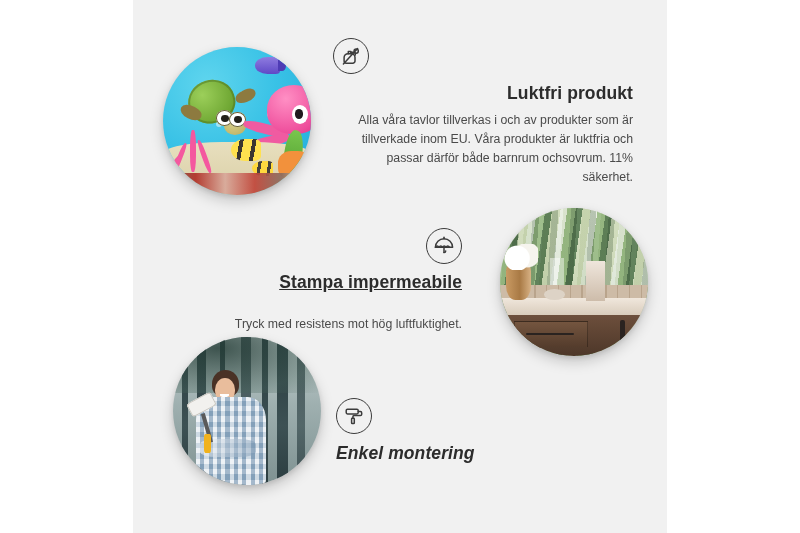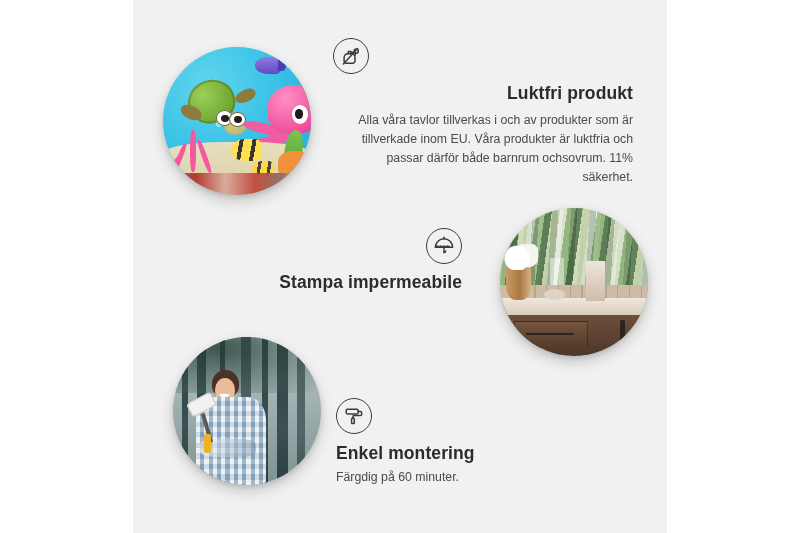--- a/index.html
+++ b/index.html
@@ -289,26 +289,26 @@
   }
 
   
   #feat-odour { left:333px; top:38px; width:300px; text-align:right; }
   #feat-odour .ficon { margin-bottom:9px; }
   #feat-odour .ftitle { margin-bottom:7px; }
 
   
   #feat-water { left:200px; top:228px; width:262px; text-align:right; }
   #feat-water .ficon { margin-left:auto; margin-bottom:8px; }
-  #feat-water .ftitle { margin-bottom:22px; }
+  #feat-water .ftitle { margin-bottom:22px;text-decoration:underline; }
 
   
   #feat-mount { left:336px; top:398px; width:260px; text-align:left; }
   #feat-mount .ficon { margin-bottom:9px; }
-  #feat-mount .ftitle { margin-bottom:4px; }
+  #feat-mount .ftitle { margin-bottom:4px;font-style:italic; }
 </style>
 </head>
 <body>
 
 <div id="stage">
 
   <div id="panel"></div>
 
   <div class="disc" id="disc-sea">
     <div class="art">
@@ -415,27 +415,27 @@
       <svg width="24" height="24" viewBox="0 0 24 24" fill="none" stroke="#3c3c3c" stroke-width="1.5" stroke-linecap="round" stroke-linejoin="round">
         <path d="M3.4 13.3a8.6 8.6 0 0 1 17.2 0z"></path>
         <path d="M3.4 13.3c1.1-1.8 2.6-1.8 3.6 0 1-1.8 2.5-1.8 3.5 0"></path>
         <path d="M10.5 13.3c1-1.8 2.5-1.8 3.5 0 1-1.8 2.5-1.8 3.6 0"></path>
         <line x1="12" y1="13.3" x2="12" y2="18.6"></line>
         <path d="M12 18.6a1.7 1.7 0 0 0 1.7-1.7"></path>
         <line x1="12" y1="4.7" x2="12" y2="3.2"></line>
       </svg>
     </div>
     <div class="ftitle">Stampa impermeabile</div>
+    <div class="fbody">Tryck med resistens mot hög luftfuktighet.</div>
   </div>
 
   <div class="feature" id="feat-mount">
     <div class="ficon">
       <svg width="24" height="24" viewBox="0 0 24 24" fill="none" stroke="#3c3c3c" stroke-width="1.5" stroke-linecap="round" stroke-linejoin="round">
         <rect x="4.2" y="5.3" width="12" height="4.6" rx="1.3"></rect>
         <path d="M16.2 7.6h2.2a1.3 1.3 0 0 1 1.3 1.3v1.4a1.3 1.3 0 0 1-1.3 1.3h-6.3a1.2 1.2 0 0 0-1.2 1.2v1.1"></path>
         <rect x="9.6" y="14.2" width="2.7" height="5.4" rx="0.7"></rect>
       </svg>
     </div>
     <div class="ftitle">Enkel montering</div>
-    <div class="fbody">Färgdig på 60 minuter.</div>
   </div>
 
 </div>
 
 </body></html>

